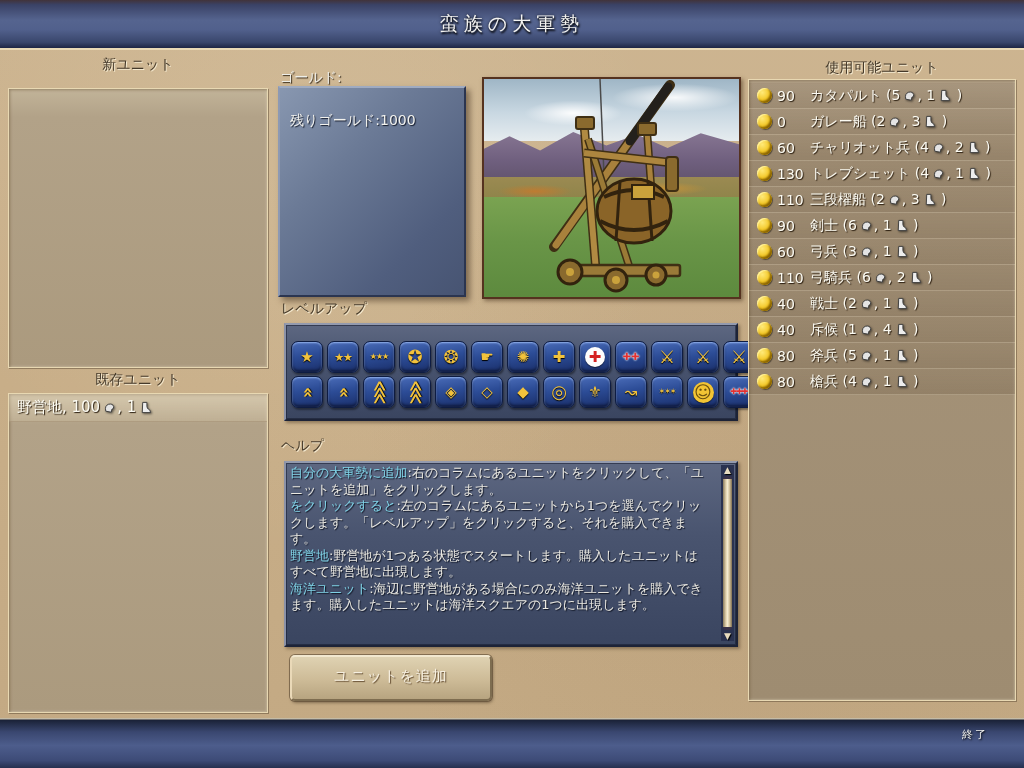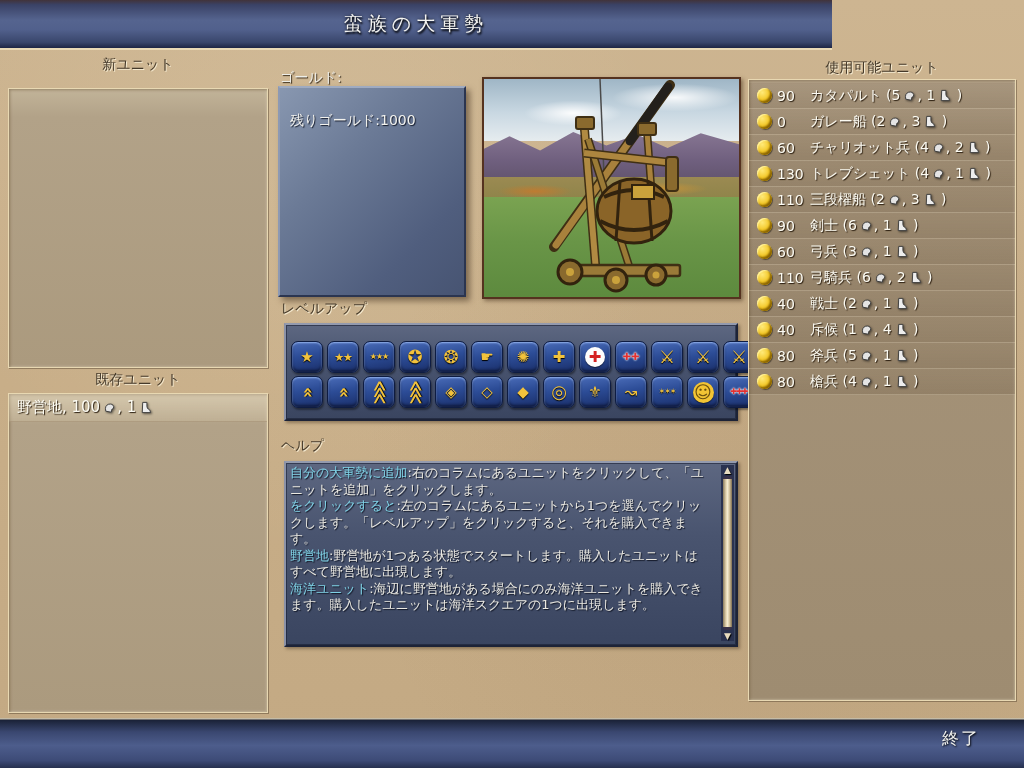--- a/index.html
+++ b/index.html
@@ -3,28 +3,28 @@
 <meta charset="utf-8">
 <style>
   html,body{margin:0;padding:0;}
   body{font-family:"DejaVu Sans",sans-serif;}
   #screen{position:relative;width:1024px;height:768px;overflow:hidden;
     background:
       radial-gradient(circle at 30% 25%, rgba(255,245,220,.10), transparent 40%),
       radial-gradient(circle at 75% 65%, rgba(120,90,60,.10), transparent 45%),
       linear-gradient(180deg,#cdb591 0%,#c8ae88 50%,#c3a983 100%);}
   
-  .top-bar{position:absolute;left:0;top:0;width:832px;height:48px;
+  .top-bar{position:absolute;left:0;top:0;width:1024px;height:48px;
     background:linear-gradient(180deg,#41333a 0%,#3a4266 10%,#55648f 42%,#51608c 62%,#39466c 88%,#1d2544 100%);
     border-bottom:2px solid #e9d9b6;}
   .title{position:absolute;left:0;top:11px;width:100%;text-align:center;color:#f4f4f2;
     font-size:19px;letter-spacing:5px;text-shadow:1px 2px 2px #000,0 0 3px rgba(0,0,0,.7);}
   .bottom-bar{position:absolute;left:0;top:718px;width:1024px;height:50px;
     background:linear-gradient(180deg,#efe2c2 0%,#1b2339 5%,#3a4770 28%,#4d5d8c 55%,#3d4b77 85%,#26304f 100%);}
-  .exit{position:absolute;right:44px;top:9px;color:#f2f2ee;font-size:17px;letter-spacing:2px;
+  .exit{position:absolute;right:36px;top:9px;color:#f2f2ee;font-size:11px;letter-spacing:2px;
     text-shadow:1px 1px 2px #000;cursor:pointer;}
   
   .sec-label{position:absolute;font-size:14px;color:#453a2b;
     text-shadow:1px 1px 0 rgba(252,243,220,.85);}
   .sec-label.light{color:#eeeee8;text-shadow:1px 1px 1px rgba(40,28,12,.9);margin-top:12px;}
   
   .tan-box{position:absolute;border:1px solid #e8d8b2;
     background:linear-gradient(180deg,#c2b499 0%,#b2a288 10%,#ab9a7e 100%);
     box-shadow:inset 1px 1px 3px rgba(110,88,60,.55), inset -1px -1px 2px rgba(255,246,222,.35), 1px 1px 0 rgba(92,74,52,.5);}
   .tan-box.deep{background:linear-gradient(180deg,#b3a289 0%,#a6947a 12%,#9e8c71 100%);}
@@ -269,20 +269,21 @@
         <p><span class="kw">野営地</span>:野営地が1つある状態でスタートします。購入したユニットはすべて野営地に出現します。</p>
         <p><span class="kw">海洋ユニット</span>:海辺に野営地がある場合にのみ海洋ユニットを購入できます。購入したユニットは海洋スクエアの1つに出現します。</p>
       </div>
     <div class="scrollbar">
       <div class="sb-arrow">▲</div>
       <div class="sb-track"></div>
       <div class="sb-arrow">▼</div>
     </div>
   </div>
 
+  <div class="add-btn">ユニットを追加</div>
 
   <div class="sec-label" style="left:748px;top:59px;width:268px;text-align:center;">使用可能ユニット</div>
   <div class="tan-box deep" style="left:748px;top:79px;width:266px;height:620px;">
     <div id="available-list" style="padding-top:3px;">
         <div class="unit-row">
           <span class="coin"></span>
           <span class="cost">90</span>
           <span class="uname">カタパルト (5<svg class="stat-icon" viewBox="0 0 14 14">
               <path d="M3 11 Q1.5 5 6 3.5 Q10.5 2.5 11.5 6 Q12 8.5 9.5 9 L9 12 Z" fill="#e4e4e4" stroke="#3a3a3a" stroke-width="1"></path>
             </svg>, 1<svg class="stat-icon" viewBox="0 0 14 14">

